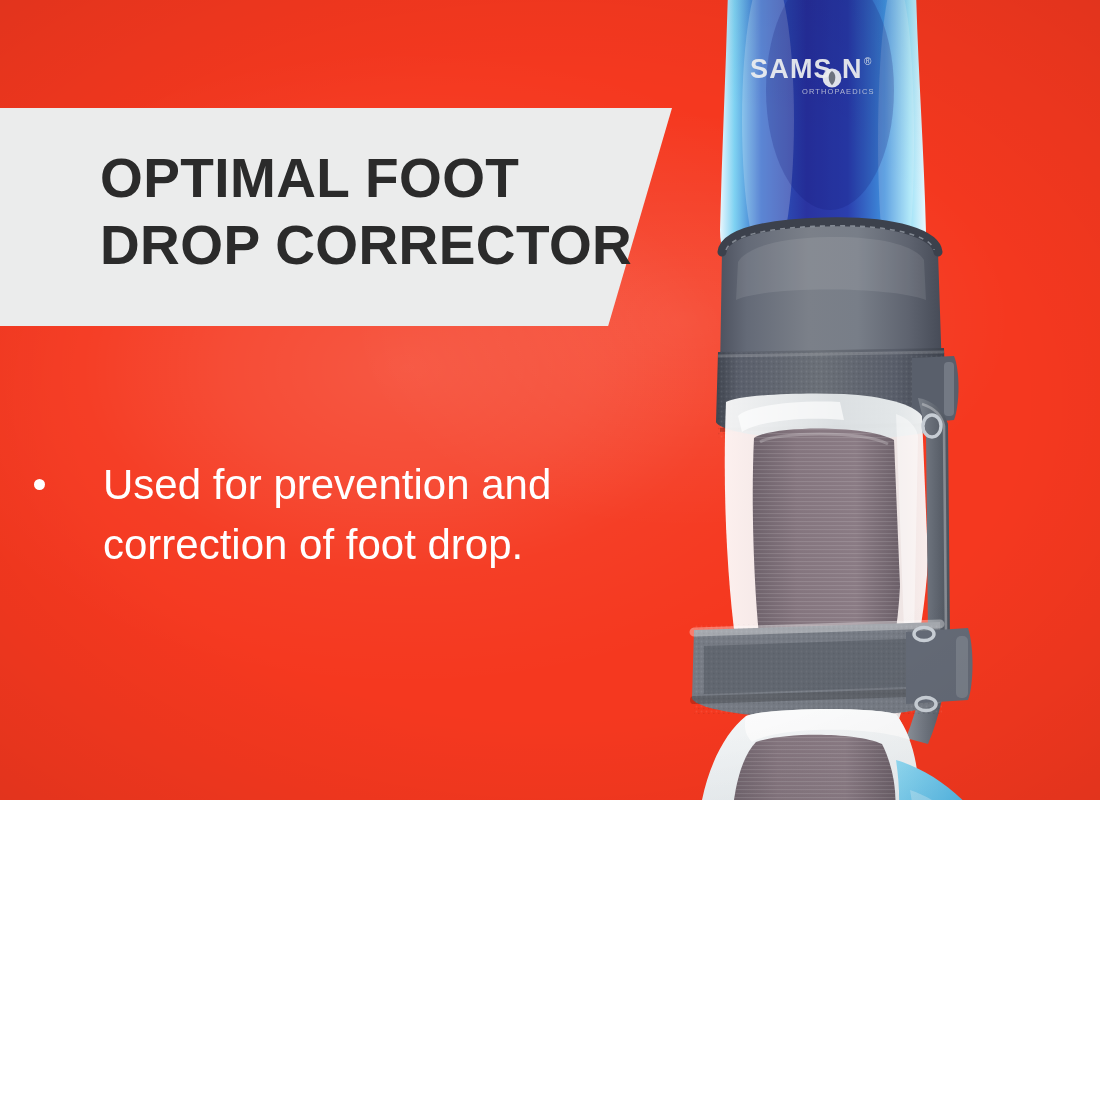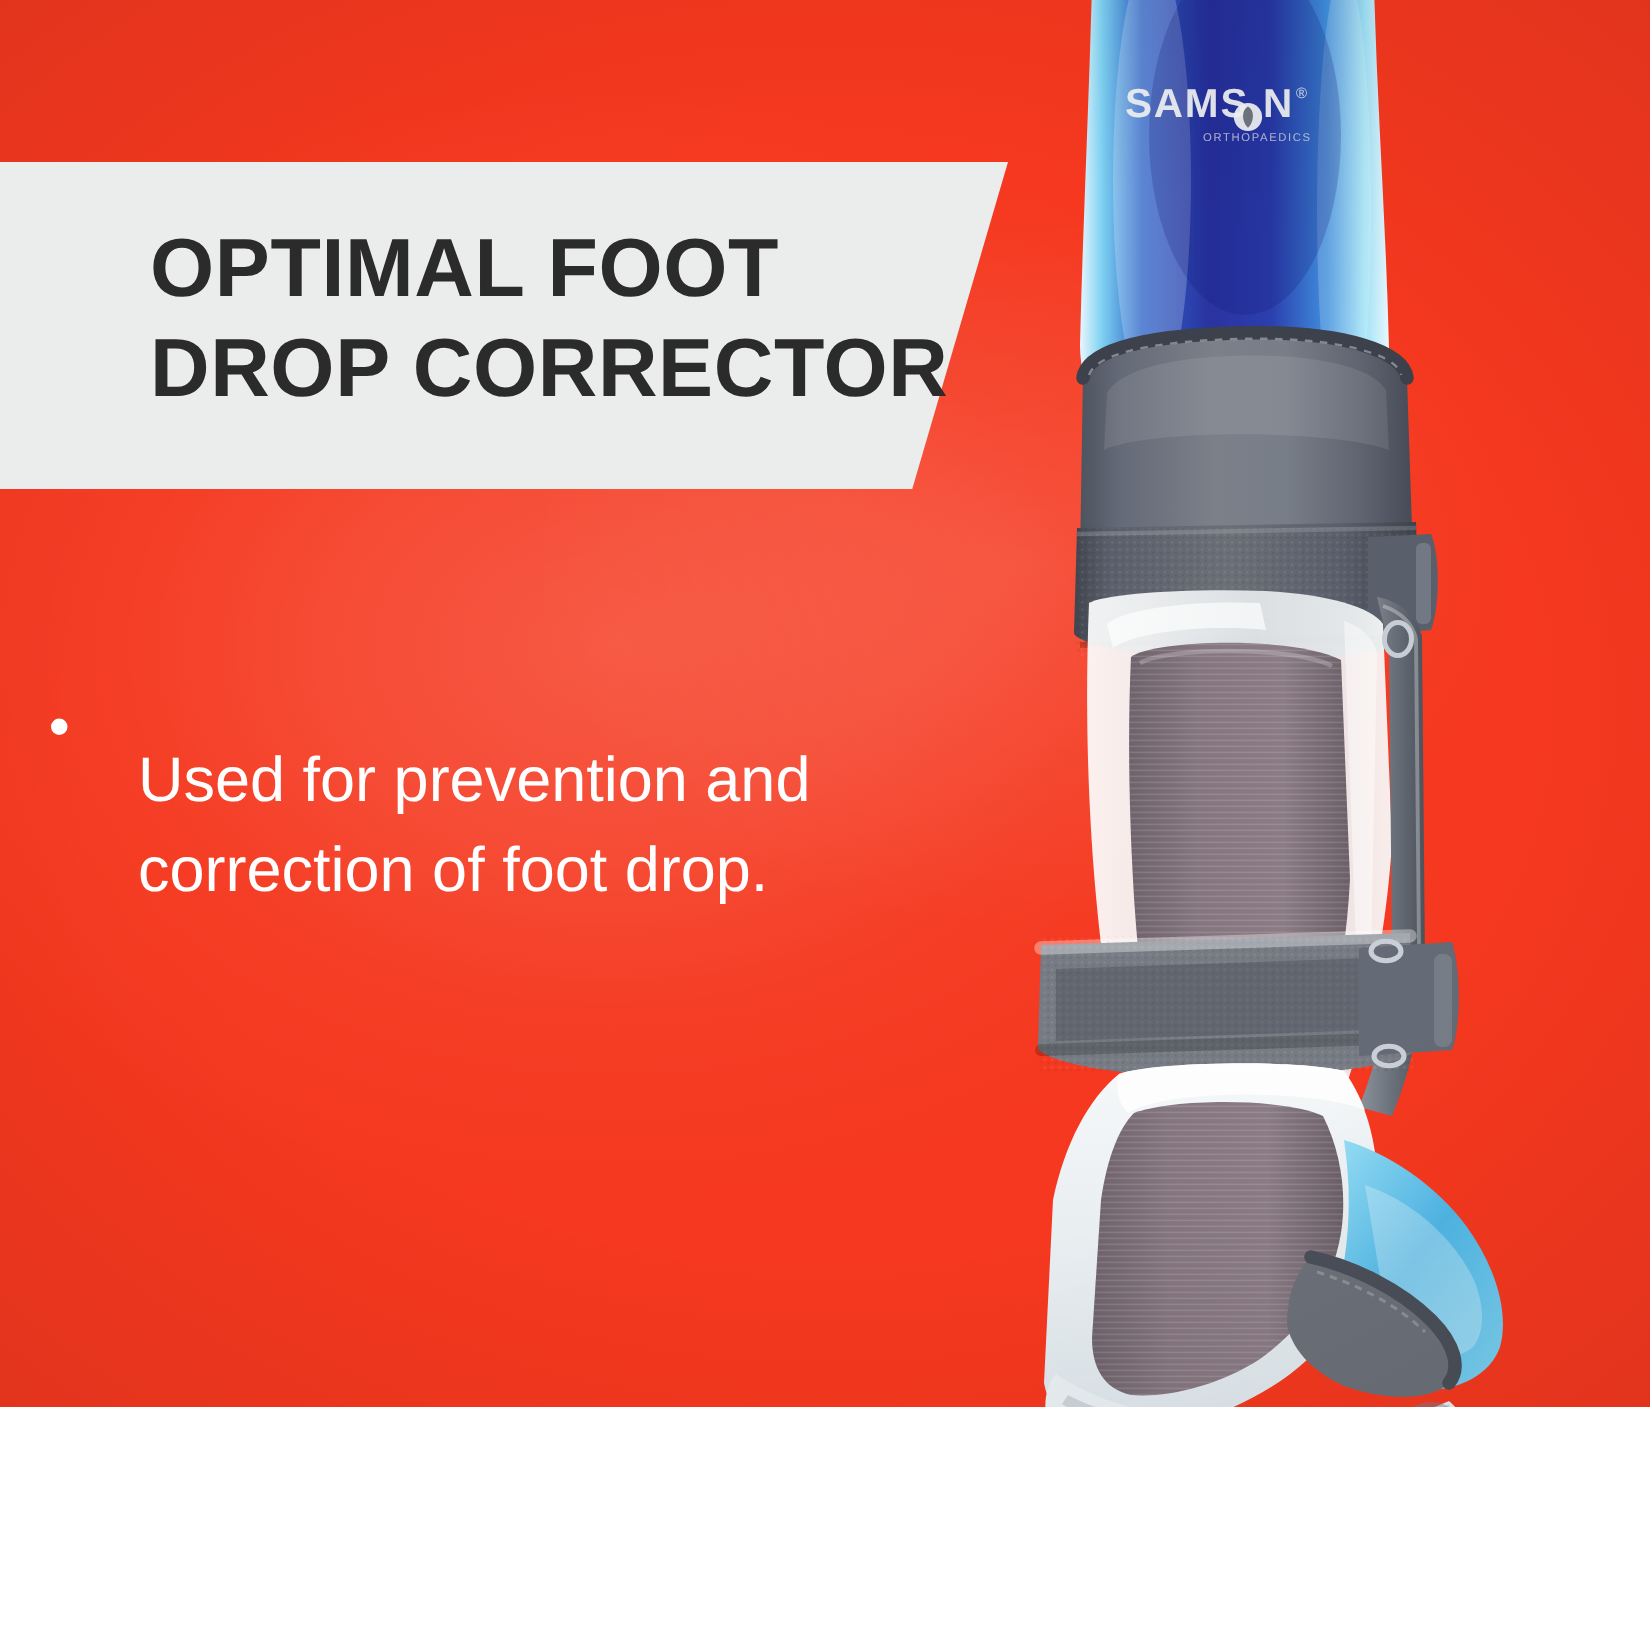--- a/index.html
+++ b/index.html
@@ -3,21 +3,21 @@
 <meta charset="utf-8">
 <style>
   html, body {
     margin: 0;
     padding: 0;
     background: #ffffff;
   }
   #poster {
     position: relative;
     width: 1100px;
-    height: 938px;
+    height: 800px;
     overflow: hidden;
     font-family: "Liberation Sans", sans-serif;
     background: #F5381F;
   }
 
   
   .bg-base {
     position: absolute;
     inset: 0;
     background: #F5381F;
@@ -77,21 +77,20 @@
   .bullets {
     position: absolute;
     left: 34px;
     top: 455px;
     width: 700px;
   }
   .bullet-row {
     display: flex;
     align-items: flex-start;
     margin-bottom: 62px;
-    flex-direction: column;
   }
   .bullet-row:last-child { margin-bottom: 0; }
   .bullet-dot {
     flex: 0 0 auto;
     width: 11px;
     height: 11px;
     border-radius: 50%;
     background: #FFFFFF;
     margin-top: 24px;
     margin-right: 0;

